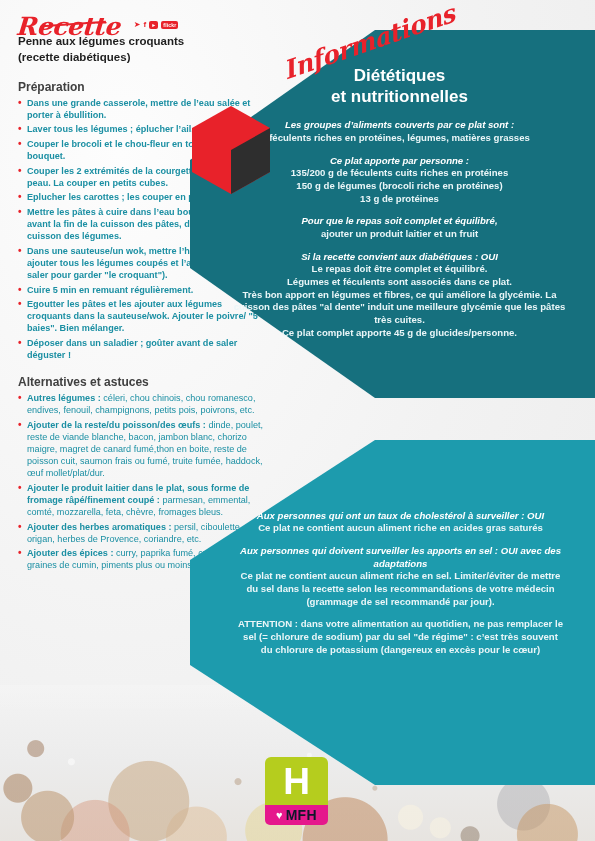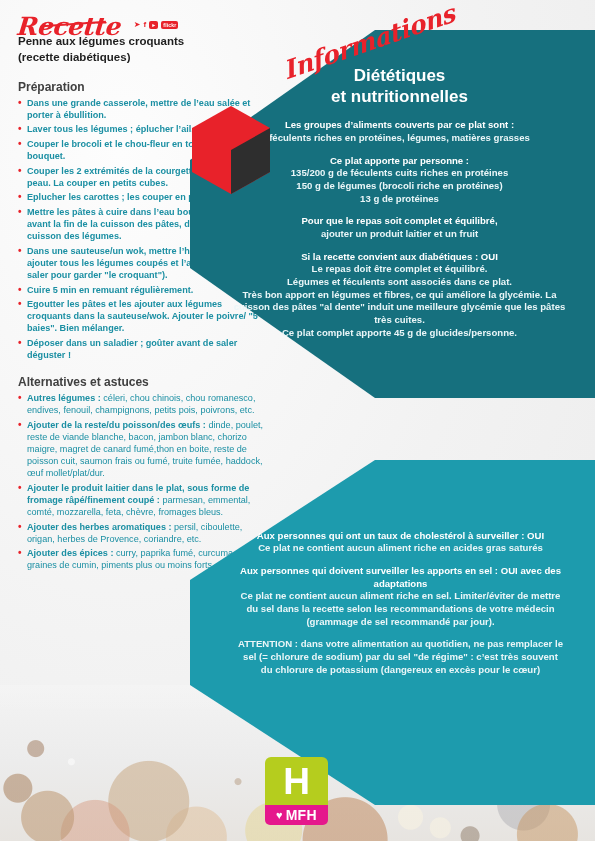--- a/index.html
+++ b/index.html
@@ -107,32 +107,32 @@
   
   #cube{ position:absolute; left:192px; top:106px; width:78px; height:92px; }
   #cube svg{ display:block; }
 
   
   .hexwrap{ position:absolute; }
   .hexwrap svg{ position:absolute; inset:0; }
   .hexcontent{ position:relative; }
 
   #hex1{ left:190px; top:30px; width:405px; height:368px; }
-  #hex2{ left:190px; top:460px; width:405px; height:345px; }
+  #hex2{ left:190px; top:440px; width:405px; height:345px; }
 
   #hex1 .hexcontent{ padding:36px 24px 0 38px; text-align:center; }
   #hex2 .hexcontent{ padding:70px 30px 0 46px; text-align:center; }
 
   #diet-title{
     color:#fff; font-weight:bold; font-size:17px; line-height:1.22;
     margin-bottom:12px;
   }
   .blk{ margin-bottom:10px; }
   .blk .bold{
-    color:#fff; font-weight:bold; font-size:9.6px; line-height:1.3;
+    color:#fff; font-weight:bold; font-size:9.6px; line-height:1.3;font-style:italic;
   }
   .blk .norm{
     color:#eaf6f8; font-weight:bold; font-size:9.6px; line-height:1.33;
   }
 
   #informations-script{
     position:absolute; left:286px; top:56px;
     font-family:"DejaVu Serif", serif;
     font-style:italic; font-weight:bold;
     font-size:25px; color:#e8222a;
@@ -156,21 +156,21 @@
     color:#fff; font-weight:bold; font-size:37px; line-height:1;
     font-family:"Liberation Sans", sans-serif;
   }
   #logo-mfh{
     height:20px; background:#e5188c;
     border-radius:0 0 5px 5px;
     display:flex; align-items:center; justify-content:center; gap:3px;
   }
   #logo-mfh .heart{ color:#fff; font-size:11px; line-height:1; }
   #logo-mfh span.txt{
-    color:#ffffff; font-weight:bold; font-size:14px; line-height:1;
+    color:#0f172a; font-weight:bold; font-size:14px; line-height:1;
     letter-spacing:.3px;
   }
 </style>
 </head>
 <body>
 
 <div id="page"></div>
 <div id="strip-fade"></div>
 <div id="food-strip"></div>
 

